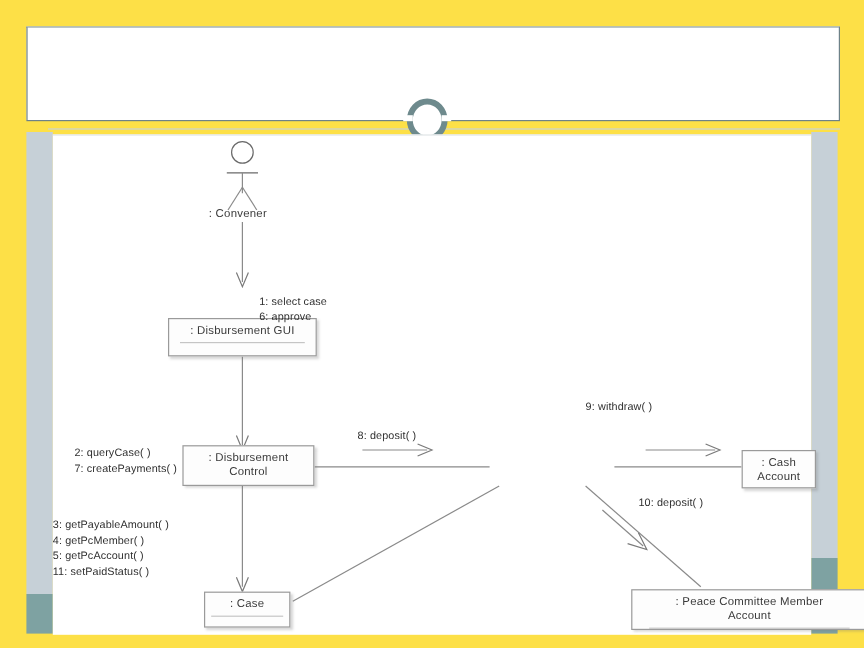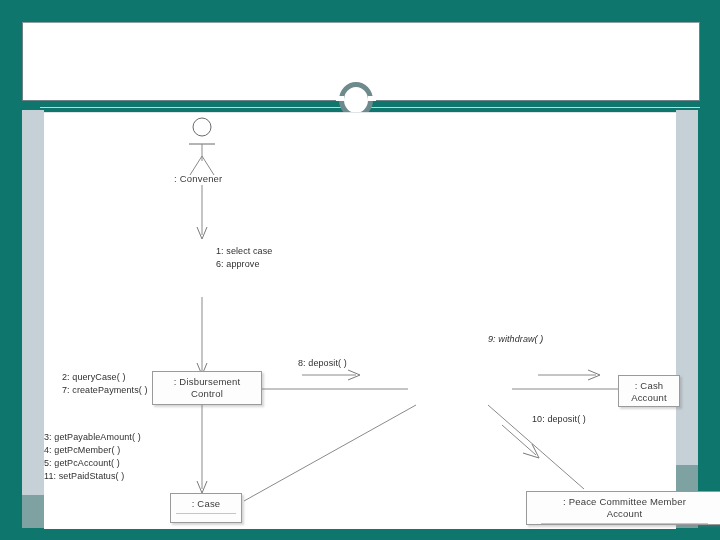--- a/index.html
+++ b/index.html
@@ -4,21 +4,21 @@
 <style>
   html, body {
     margin: 0;
     padding: 0;
     background: #ffffff;
   }
   #slide {
     position: relative;
     width: 720px;
     height: 540px;
-    background: #0f766e;
+    background: #fde047;
     font-family: "Liberation Sans", sans-serif;
     overflow: hidden;
   }
 
   
   .header-frame {
     position: absolute;
     left: 22px;
     top: 22px;
     width: 678px;
@@ -199,20 +199,24 @@
 
           <line x1="444" y1="292" x2="540" y2="376"></line>
 
           <line x1="458" y1="312" x2="492" y2="342"></line>
           <path d="M479 340 L495 345 L488 331" stroke="#7a7a7a"></path>
         </g>
       </svg>
 
       <div class="actor-label" style="left:130px; top:60px;">: Convener</div>
 
+      <div class="obj-box" style="left:96px; top:152px; width:124px; height:32px;">
+        <span class="obj-label">: Disbursement GUI</span>
+        <span class="obj-underline"></span>
+      </div>
 
       <div class="obj-box" style="left:108px; top:258px; width:110px; height:34px;">
         <span class="obj-label">: Disbursement
 Control</span>
       </div>
 
       <div class="obj-box" style="left:126px; top:380px; width:72px; height:30px;">
         <span class="obj-label">: Case</span>
         <span class="obj-underline"></span>
       </div>
@@ -235,19 +239,19 @@
       <div class="msg" style="left:18px; top:218px;margin-top:40px;">2: queryCase( )
 7: createPayments( )</div>
 
       <div class="msg" style="left:0px; top:318px; width:142px;">3: getPayableAmount( )
   4: getPcMember( )
   5: getPcAccount( )
 11: setPaidStatus( )</div>
 
       <div class="msg" style="left:254px; top:244px;">8: deposit( )</div>
 
-      <div class="msg" style="left:444px; top:220px;font-style:italic;">9: withdraw( )</div>
+      <div class="msg" style="left:444px; top:220px;">9: withdraw( )</div>
 
       <div class="msg" style="left:488px; top:300px;">10: deposit( )</div>
 
     </div>
   </div>
 </div>
 
 </body></html>

